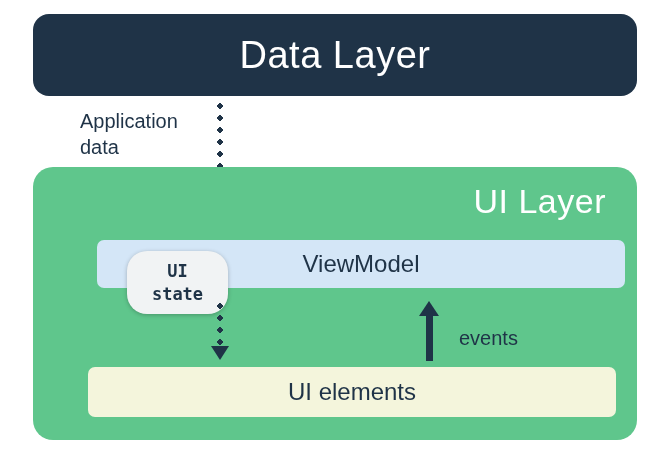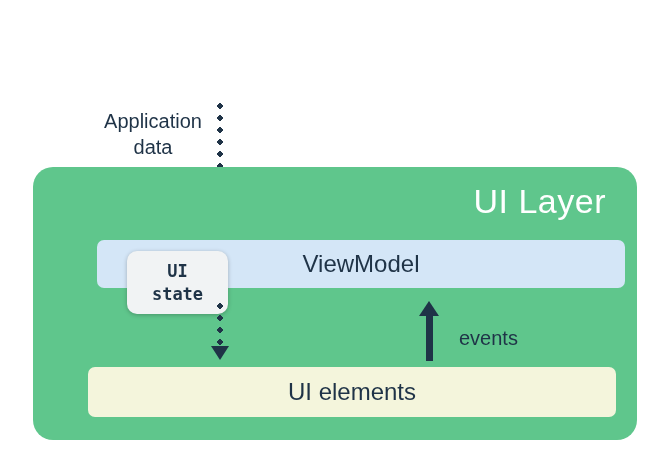--- a/index.html
+++ b/index.html
@@ -64,21 +64,21 @@
   .label-md {
     color: var(--navy);
     font-size: 24px;
   }
 
   
   .ui-state {
     left: 127px; top: 251px;
     width: 101px; height: 63px;
     background: var(--stategray);
-    border-radius: 10px;
+    border-radius: 20px;
     display: flex; align-items: center; justify-content: center;
     box-shadow: 0 1px 4px rgba(0,0,0,0.25);
   }
   .ui-state-text {
     font-family: "DejaVu Sans Mono", monospace;
     font-weight: bold;
     font-size: 17px;
     line-height: 1.35;
     color: var(--navy);
     width: 62px;
@@ -91,23 +91,22 @@
     left: 88px; top: 367px;
     width: 528px; height: 50px;
     background: var(--cream);
     border-radius: 7px;
     display: flex; align-items: center; justify-content: center;
   }
 
   
   .app-data-label {
     position: absolute;
-    left: 88px; top: 108px;
+    left: 80px; top: 108px;
     width: 130px;
-    text-align: center;
     color: var(--navy);
     font-size: 20px;
     line-height: 26px;
   }
   .events-label {
     position: absolute;
     left: 459px; top: 327px;
     color: var(--navy);
     font-size: 20px;
   }
@@ -147,20 +146,23 @@
     border-left: 10px solid transparent;
     border-right: 10px solid transparent;
     border-bottom: 15px solid var(--navy);
   }
 </style>
 </head>
 <body>
 
 <div class="canvas">
 
+  <div class="box data-layer">
+    <span class="label-xl">Data Layer</span>
+  </div>
 
   <div class="app-data-label">Application data</div>
 
   <div class="dotted-line dl1"></div>
   <div class="arrow-down ad1"></div>
 
   <div class="box ui-layer"></div>
   <div class="ui-layer-label">UI Layer</div>
 
   <div class="box viewmodel">

